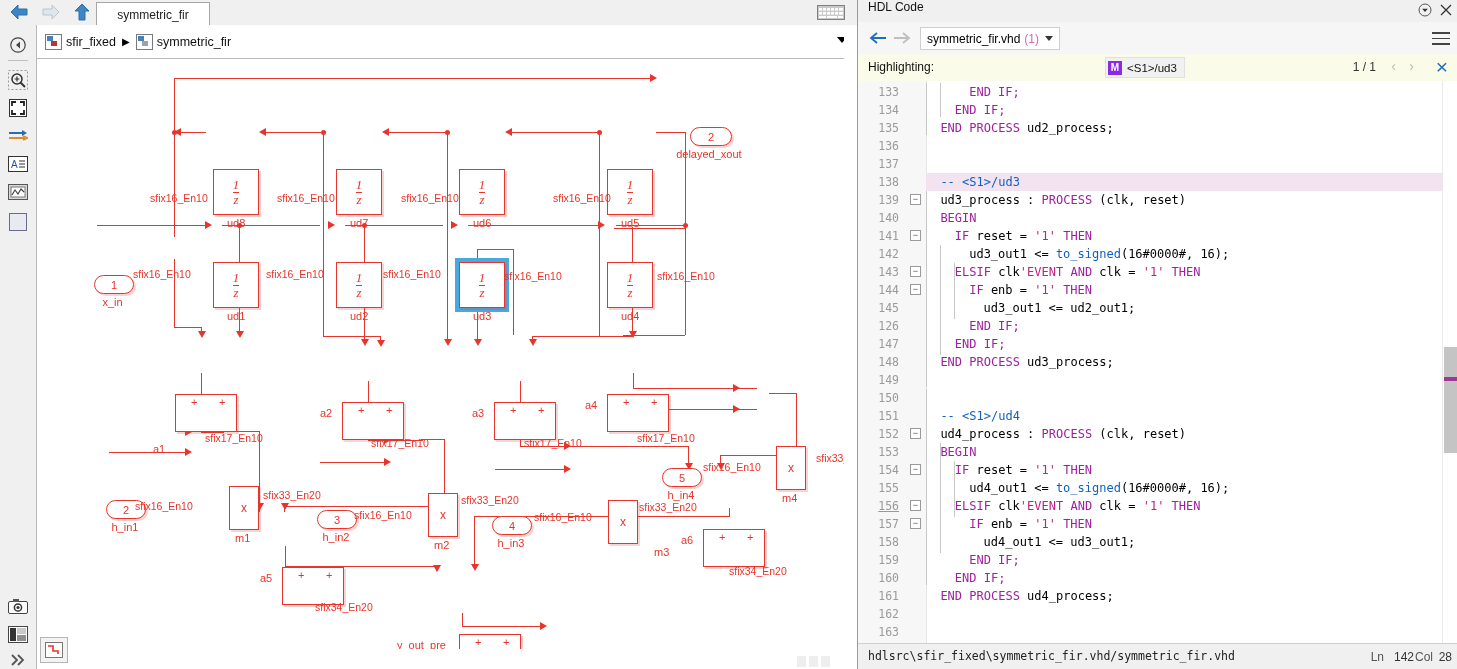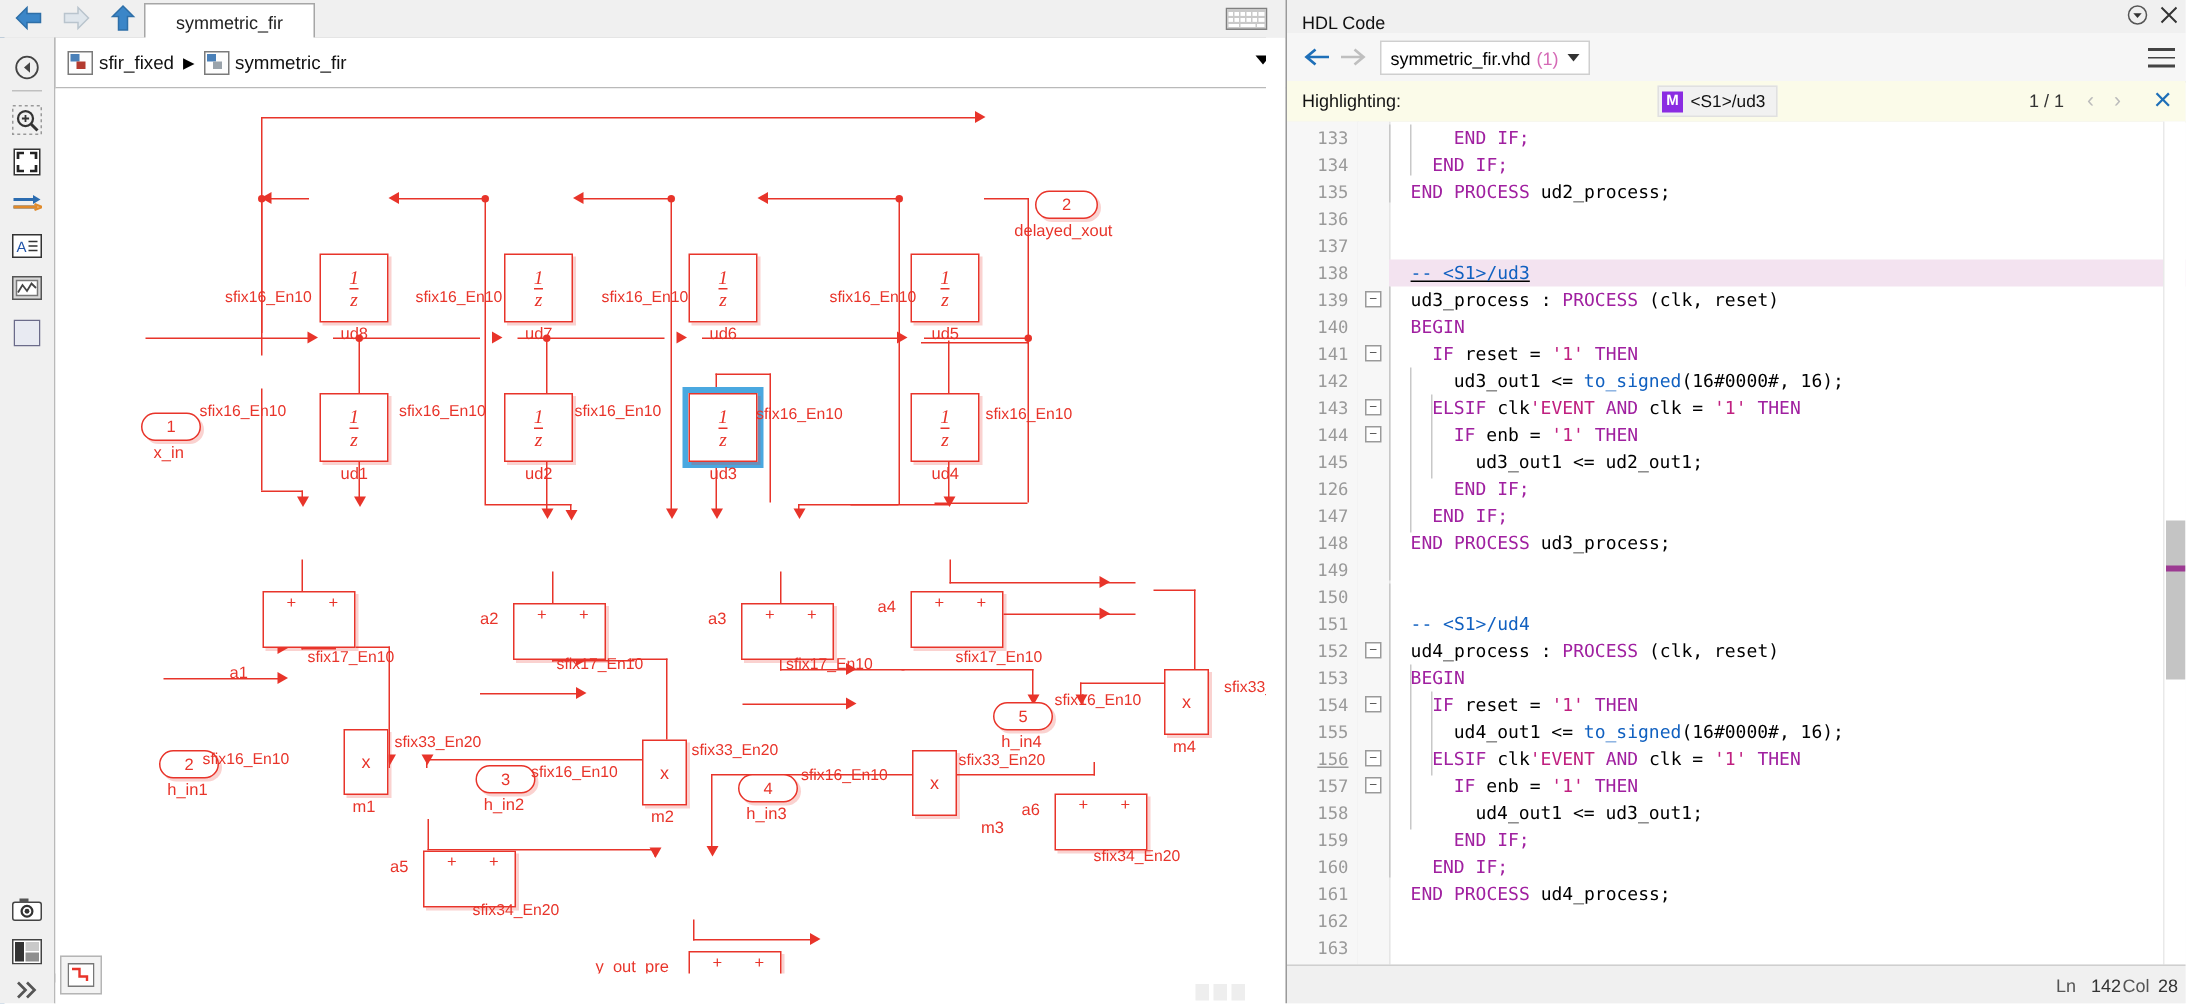--- a/index.html
+++ b/index.html
@@ -66,21 +66,21 @@
   .node{position:absolute;width:5px;height:5px;border-radius:3px;background:#e8342a;}
   .arrow{position:absolute;width:0;height:0;}
   .ar-r{border-top:4px solid transparent;border-bottom:4px solid transparent;border-left:7px solid #e8342a;}
   .ar-l{border-top:4px solid transparent;border-bottom:4px solid transparent;border-right:7px solid #e8342a;}
   .ar-d{border-left:4px solid transparent;border-right:4px solid transparent;border-top:7px solid #e8342a;}
 
   
   .hdl-pane{position:absolute;left:857px;top:0;width:600px;height:669px;background:#f6f6f6;
             border-left:1px solid #9a9a9a;}
   .hdl-title{position:absolute;left:0;top:0;width:600px;height:22px;background:#f0f0f0;
-             display:flex;align-items:flex-end;}
+             display:flex;align-items:flex-start;}
   .hdl-title .t{margin-left:10px;font-size:12px;color:#111;}
   .hdl-title .ctrls{position:absolute;right:6px;top:3px;display:flex;gap:8px;align-items:center;}
 
   .hdl-toolbar{position:absolute;left:0;top:22px;width:600px;height:32px;background:#f6f6f6;
                border-bottom:1px solid #dcdcdc;}
   .arrow-btn{position:absolute;top:6px;width:20px;height:20px;display:flex;align-items:center;justify-content:center;}
   .filebox{position:absolute;left:62px;top:5px;height:21px;padding:0 6px;background:#fff;
            border:1px solid #cfcfcf;display:flex;align-items:center;gap:4px;font-size:12px;}
   .filebox .cnt{color:#d56ab6;}
   .filebox .dd{width:0;height:0;border-left:4px solid transparent;border-right:4px solid transparent;
@@ -637,21 +637,21 @@
           <div class="lnum" style="top: 20px;">134</div>
           <div class="ctext" style="top: 20px; padding-left: 28.8px;"><span class="kw">END IF;</span></div>
           <div class="lnum" style="top: 38px;">135</div>
           <div class="ctext" style="top: 38px; padding-left: 14.4px;"><span class="kw">END PROCESS </span><span>ud2_process;</span></div>
           <div class="lnum" style="top: 56px;">136</div>
           <div class="ctext" style="top: 56px; padding-left: 0px;"></div>
           <div class="lnum" style="top: 74px;">137</div>
           <div class="ctext" style="top: 74px; padding-left: 0px;"></div>
           <div class="hl-row" style="top: 92px;"></div>
           <div class="lnum" style="top: 92px;">138</div>
-          <div class="ctext" style="top: 92px; padding-left: 14.4px; text-decoration: underline;"><span class="cm">-- &lt;S1&gt;/ud3</span></div>
+          <div class="ctext" style="top: 92px; padding-left: 14.4px;"><span class="cm">-- &lt;S1&gt;/ud3</span></div>
           <div class="lnum" style="top: 110px;">139</div>
           <div class="fold" style="top: 113px;">−</div>
           <div class="ctext" style="top: 110px; padding-left: 14.4px;"><span>ud3_process : </span><span class="kw">PROCESS </span><span>(clk, reset)</span></div>
           <div class="lnum" style="top: 128px;">140</div>
           <div class="ctext" style="top: 128px; padding-left: 14.4px;"><span class="kw">BEGIN</span></div>
           <div class="lnum" style="top: 146px;">141</div>
           <div class="fold" style="top: 149px;">−</div>
           <div class="ctext" style="top: 146px; padding-left: 28.8px;"><span class="kw">IF </span><span>reset = </span><span class="st">'1'</span><span class="kw"> THEN</span></div>
           <div class="lnum" style="top: 164px;">142</div>
           <div class="ctext" style="top: 164px; padding-left: 43.2px;"><span>ud3_out1 &lt;= </span><span class="fn">to_signed</span><span>(16#0000#, 16);</span></div>
@@ -713,19 +713,20 @@
           <div class="guide" style="left: 96px; top: 380px; height: 56px;"></div>
         </div>
     </div>
 
     <div class="vscroll-code">
       <div class="vthumb" style="top:266px;height:106px;"></div>
       <div class="vmark" style="top:296px;"></div>
     </div>
 
     <div class="statusbar">
+      <span class="stpath">hdlsrc\sfir_fixed\symmetric_fir.vhd/symmetric_fir.vhd</span>
       <span class="stln">Ln</span>
       <span class="stlnv">142</span>
       <span class="stcol">Col</span>
       <span class="stcolv">28</span>
     </div>
   </div>
 </div>
 
 </body></html>

